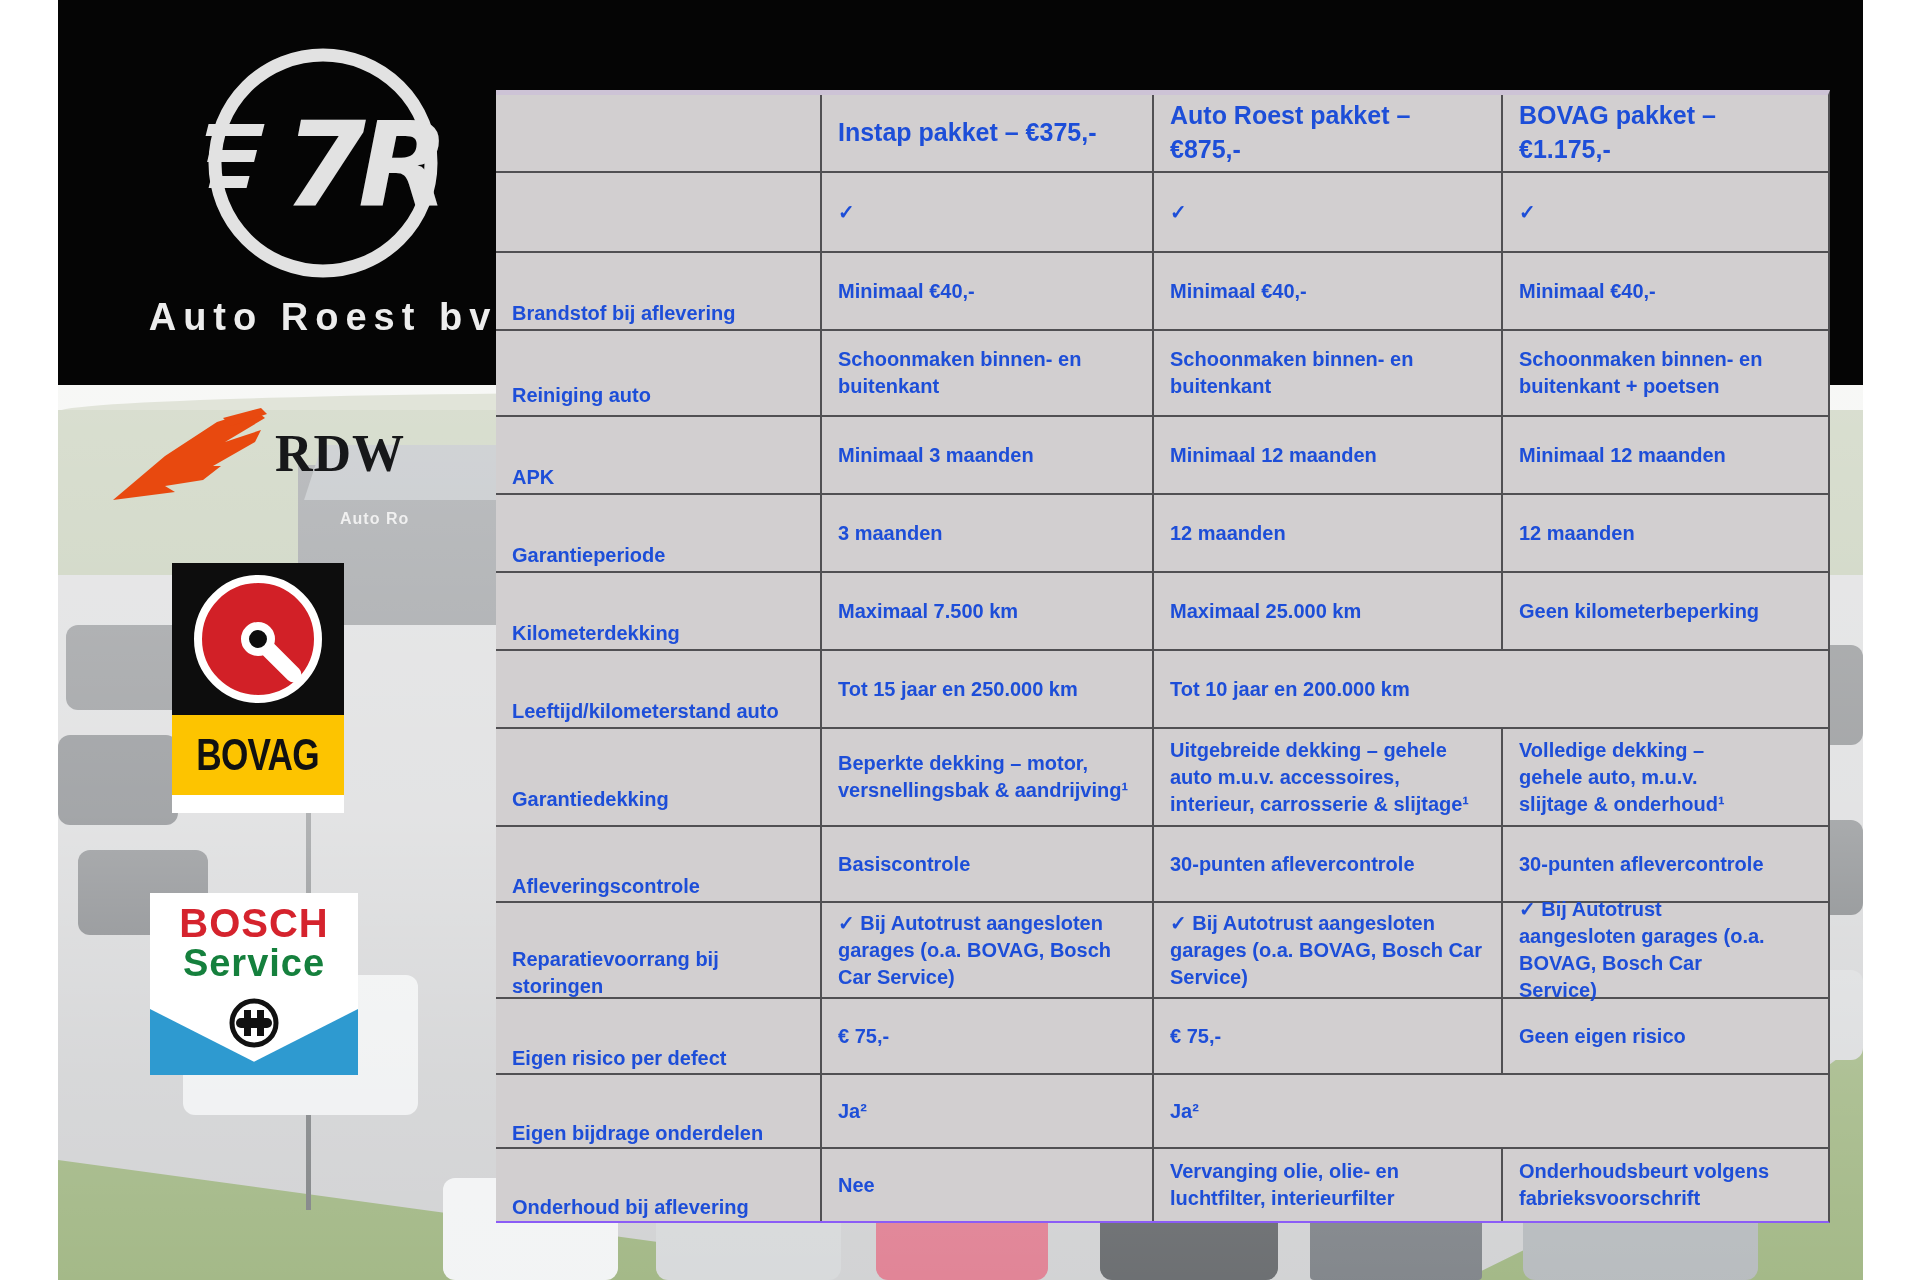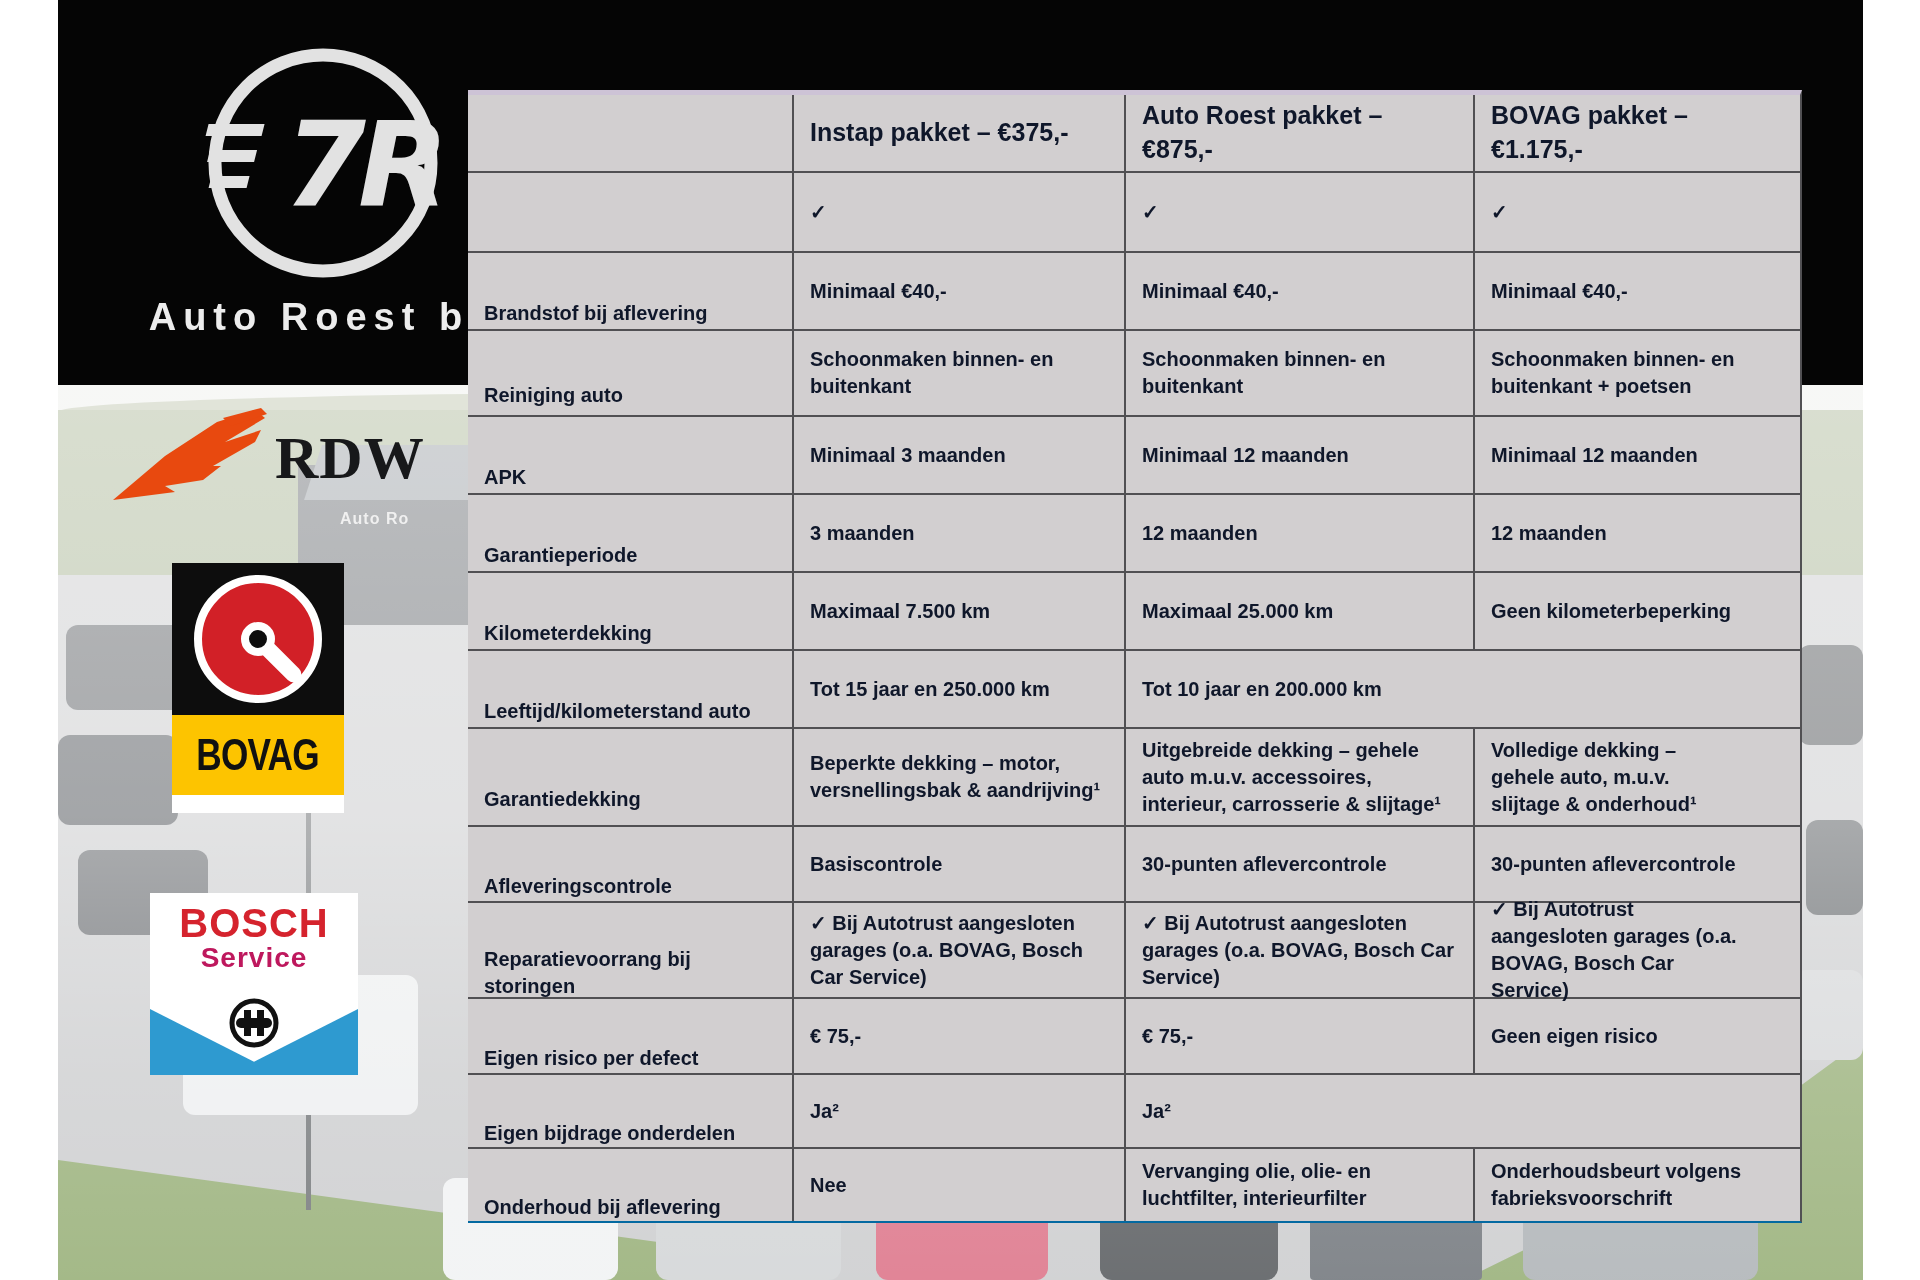--- a/index.html
+++ b/index.html
@@ -24,50 +24,50 @@
 
   
   .black-band{position:absolute;left:58px;top:0;width:1805px;height:385px;background:#050505;}
   .brand-logo-svg{position:absolute;left:140px;top:38px;}
   .brand-name{position:absolute;left:85px;top:296px;width:360px;text-align:center;
       color:#ededed;font-size:38px;font-weight:bold;letter-spacing:7px;}
 
   
   .rdw{position:absolute;left:105px;top:408px;width:330px;height:110px;}
   .rdw-text{position:absolute;left:170px;top:16px;font-family:"Liberation Serif", serif;
-      font-size:60px;font-weight:600;color:#17181a;letter-spacing:1px;}
+      font-size:52px;font-weight:600;color:#17181a;letter-spacing:1px;}
 
   
   .bovag{position:absolute;left:172px;top:563px;width:172px;height:250px;background:#ffffff;
       box-sizing:border-box;}
   .bovag-top{position:relative;width:100%;height:152px;background:#0d0d0d;overflow:hidden;}
   .bovag-ring{position:absolute;left:50%;top:50%;width:112px;height:112px;margin:-64px 0 0 -64px;
       background:#d22027;border:8px solid #ffffff;border-radius:50%;}
   .bovag-handle{position:absolute;left:58px;top:58px;width:52px;height:16px;background:#ffffff;
       transform:rotate(45deg);transform-origin:8px 8px;border-radius:8px;}
   .bovag-dot{position:absolute;left:50%;top:50%;width:18px;height:18px;margin:-17px 0 0 -17px;
       background:#0d0d0d;border:8px solid #ffffff;border-radius:50%;}
   .bovag-bottom{width:100%;height:80px;background:#fdc400;display:flex;align-items:center;justify-content:center;}
   .bovag-word{font-size:44px;font-weight:800;color:#111111;letter-spacing:-1px;
       transform:scaleX(.8);white-space:nowrap;}
 
   
   .bosch{position:absolute;left:150px;top:893px;width:208px;height:182px;background:#ffffff;
       box-sizing:border-box;text-align:center;}
   .bosch-word{margin-top:10px;font-size:40px;font-weight:800;color:#d5232d;letter-spacing:1px;line-height:1;}
-  .bosch-service{font-size:28px;font-weight:700;color:#be185d;letter-spacing:1px;line-height:1.1;}
+  .bosch-service{font-size:38px;font-weight:700;color:#15803d;letter-spacing:1px;line-height:1.1;}
   .bosch-blue{position:absolute;left:0;bottom:0;width:100%;height:66px;background:#2e9ad0;}
   .bosch-blue::before{content:"";position:absolute;left:0;top:0;width:100%;height:100%;
       background:#ffffff;clip-path:polygon(0 0,100% 0,50% 80%);}
   .bosch-symbol{position:absolute;left:50%;bottom:26px;transform:translateX(-50%);}
 
   
-  .pkg-table{position:absolute;left:468px;top:90px;width:1332px;border-top:5px solid #cdc3d6;
-      border-right:2px solid #515053;border-bottom:2px solid #0369a1;box-sizing:content-box;
-      color:#0f172a;}
+  .pkg-table{position:absolute;left:496px;top:90px;width:1332px;border-top:5px solid #cdc3d6;
+      border-right:2px solid #515053;border-bottom:2px solid #8b5cf6;box-sizing:content-box;
+      color:#1d4ed8;}
   .trow{display:flex;background:#d2cfd0;}
   .trow + .trow{border-top:2px solid #515053;}
   .cell{box-sizing:border-box;display:flex;align-items:center;padding:6px 14px 6px 16px;
       font-size:20px;font-weight:bold;line-height:1.35;}
   .c0{width:324px;margin-top:45px;}
   .c1{width:332px;border-left:2px solid #515053;}
   .c2{width:349px;border-left:2px solid #515053;}
   .c3{width:284px;border-left:2px solid #515053;}
   .hdr{font-size:25px;}
 </style>

